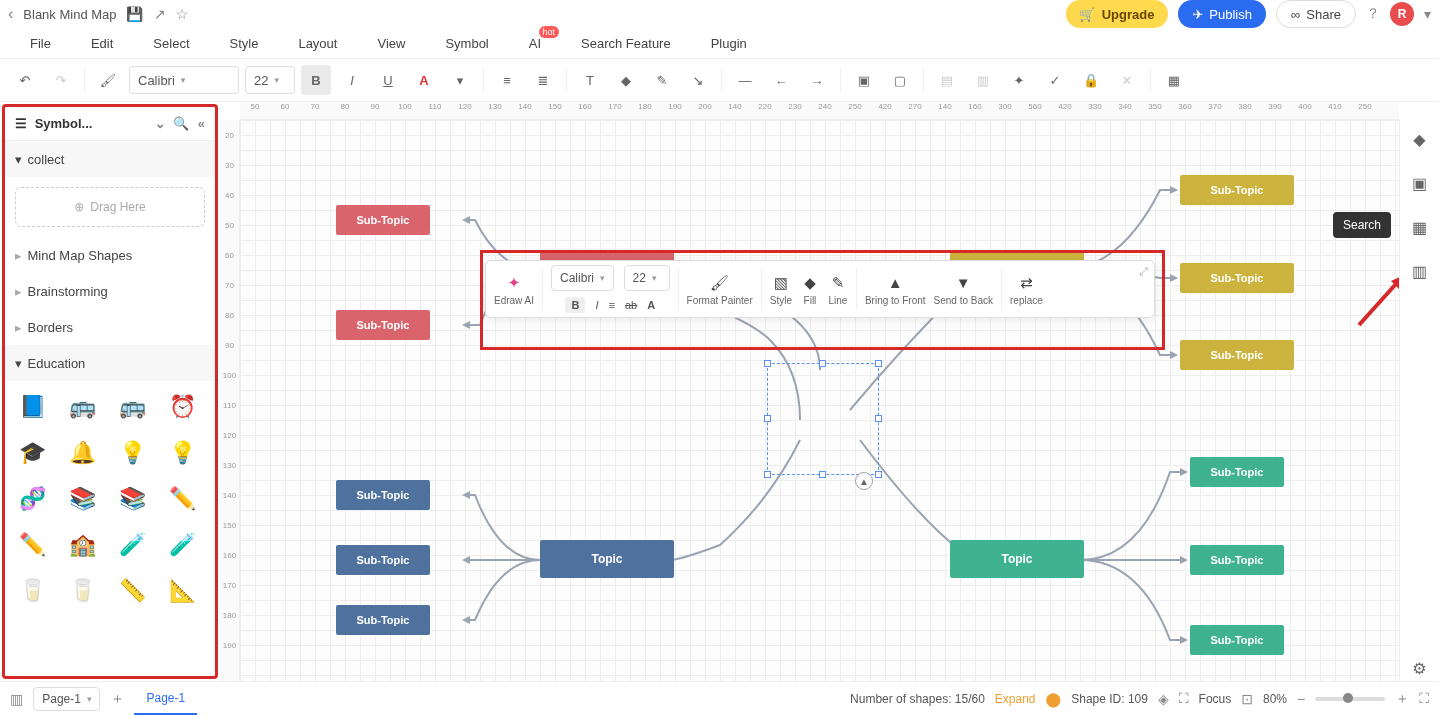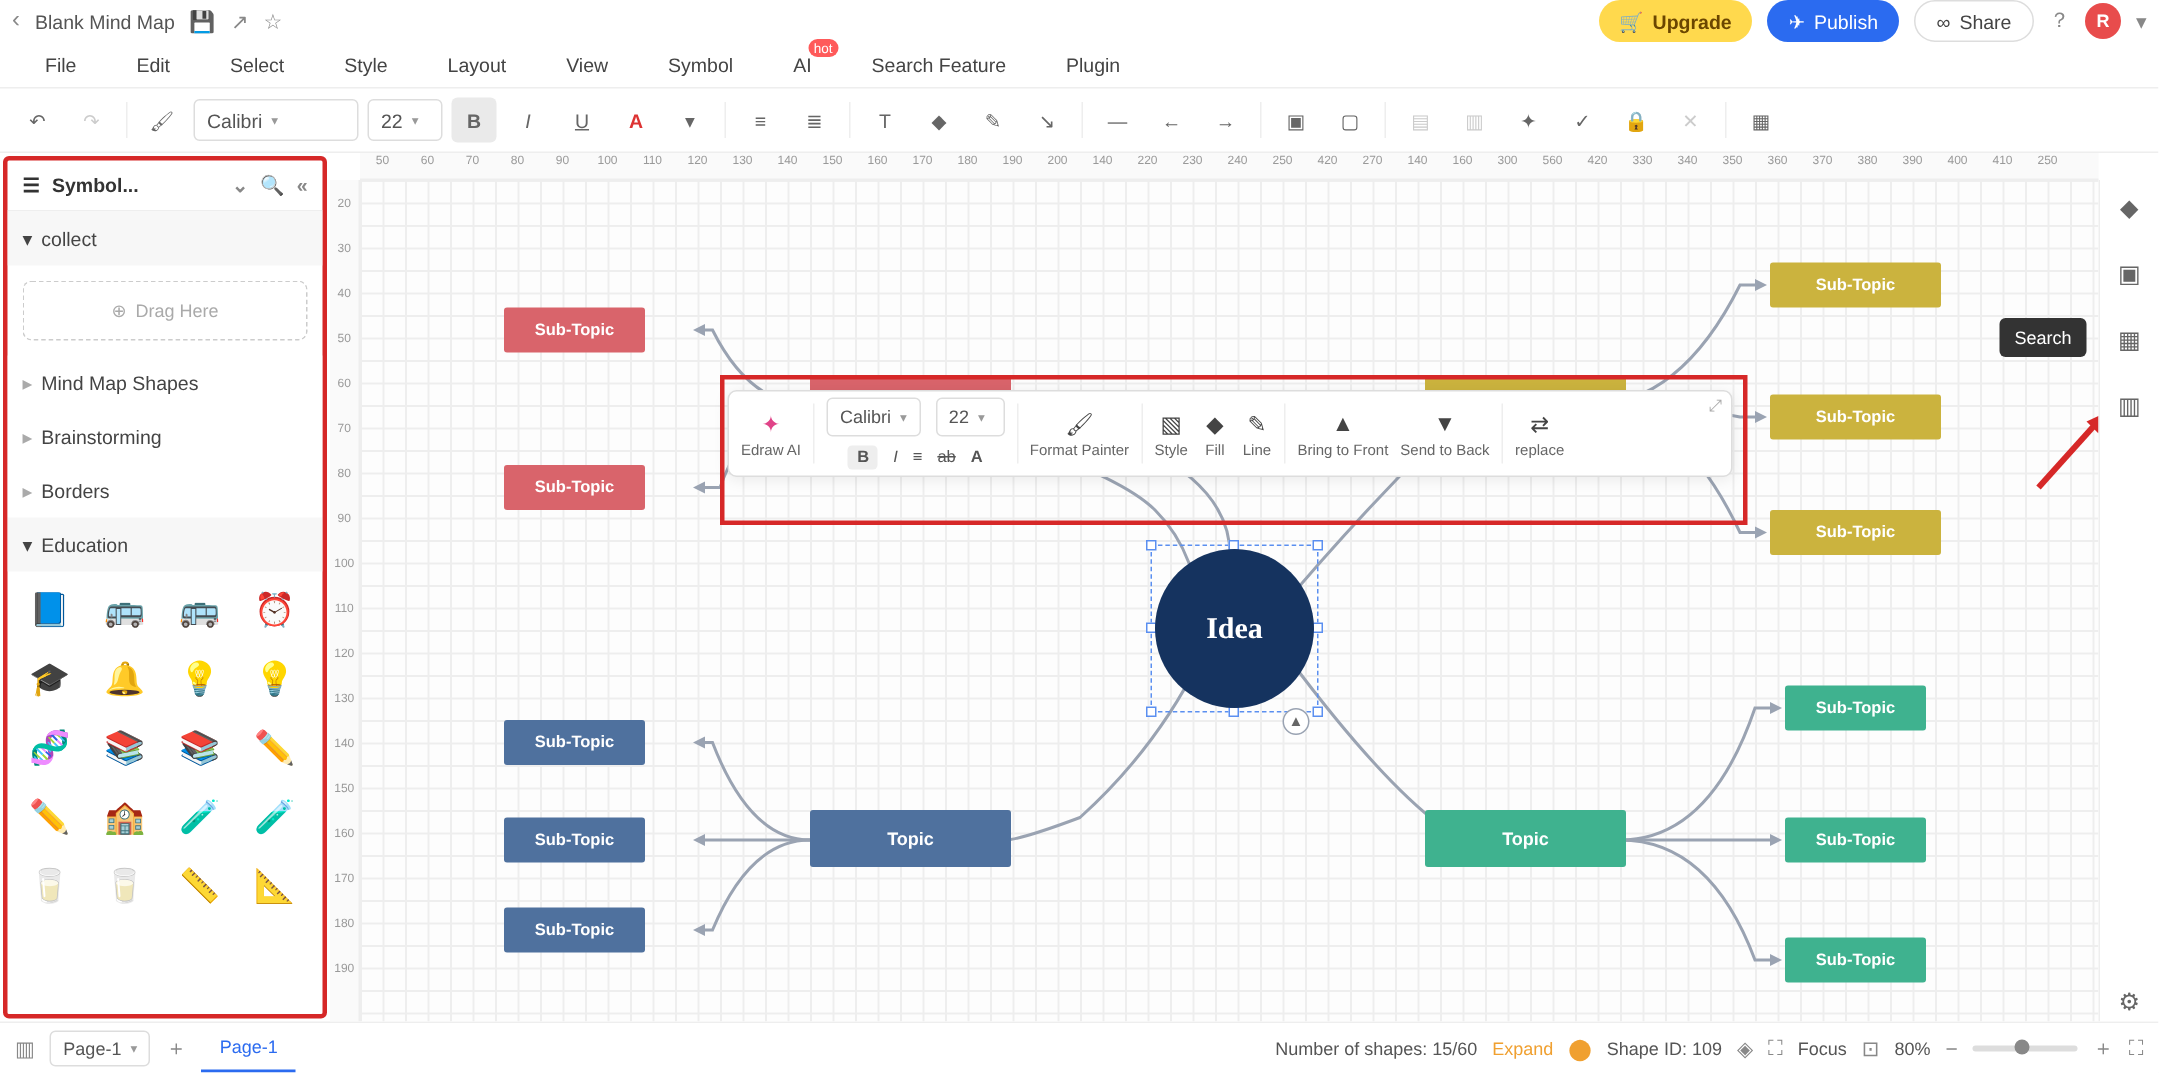--- a/index.html
+++ b/index.html
@@ -356,21 +356,20 @@
       <div class="sel-box" style="left:527px; top:243px; width:112px; height:112px">
         <div class="sel-handle" style="left:-4px; top:-4px"></div>
         <div class="sel-handle" style="right:-4px; top:-4px"></div>
         <div class="sel-handle" style="left:-4px; bottom:-4px"></div>
         <div class="sel-handle" style="right:-4px; bottom:-4px"></div>
         <div class="sel-handle" style="left:50%; top:-4px; margin-left:-4px"></div>
         <div class="sel-handle" style="left:50%; bottom:-4px; margin-left:-4px"></div>
         <div class="sel-handle" style="left:-4px; top:50%; margin-top:-4px"></div>
         <div class="sel-handle" style="right:-4px; top:50%; margin-top:-4px"></div>
       </div>
-      <div class="node-idea" style="left:530px; top:246px">Idea</div>
       <div style="position:absolute; left:615px; top:352px; width:18px; height:18px; border:1px solid #9aa3b2; border-radius:50%; background:#fff; display:flex; align-items:center; justify-content:center; font-size:10px; color:#666">▲</div>
 
       <div class="mini-tb" style="left:245px; top:140px; width:670px">
         <div class="mini-col">
           <div class="icn" style="color:#e04488">✦</div>
           <div class="lbl">Edraw AI</div>
         </div>
         <div class="mini-sep"></div>
         <div class="mini-col" style="justify-content:center">
           <div class="mini-inline">

